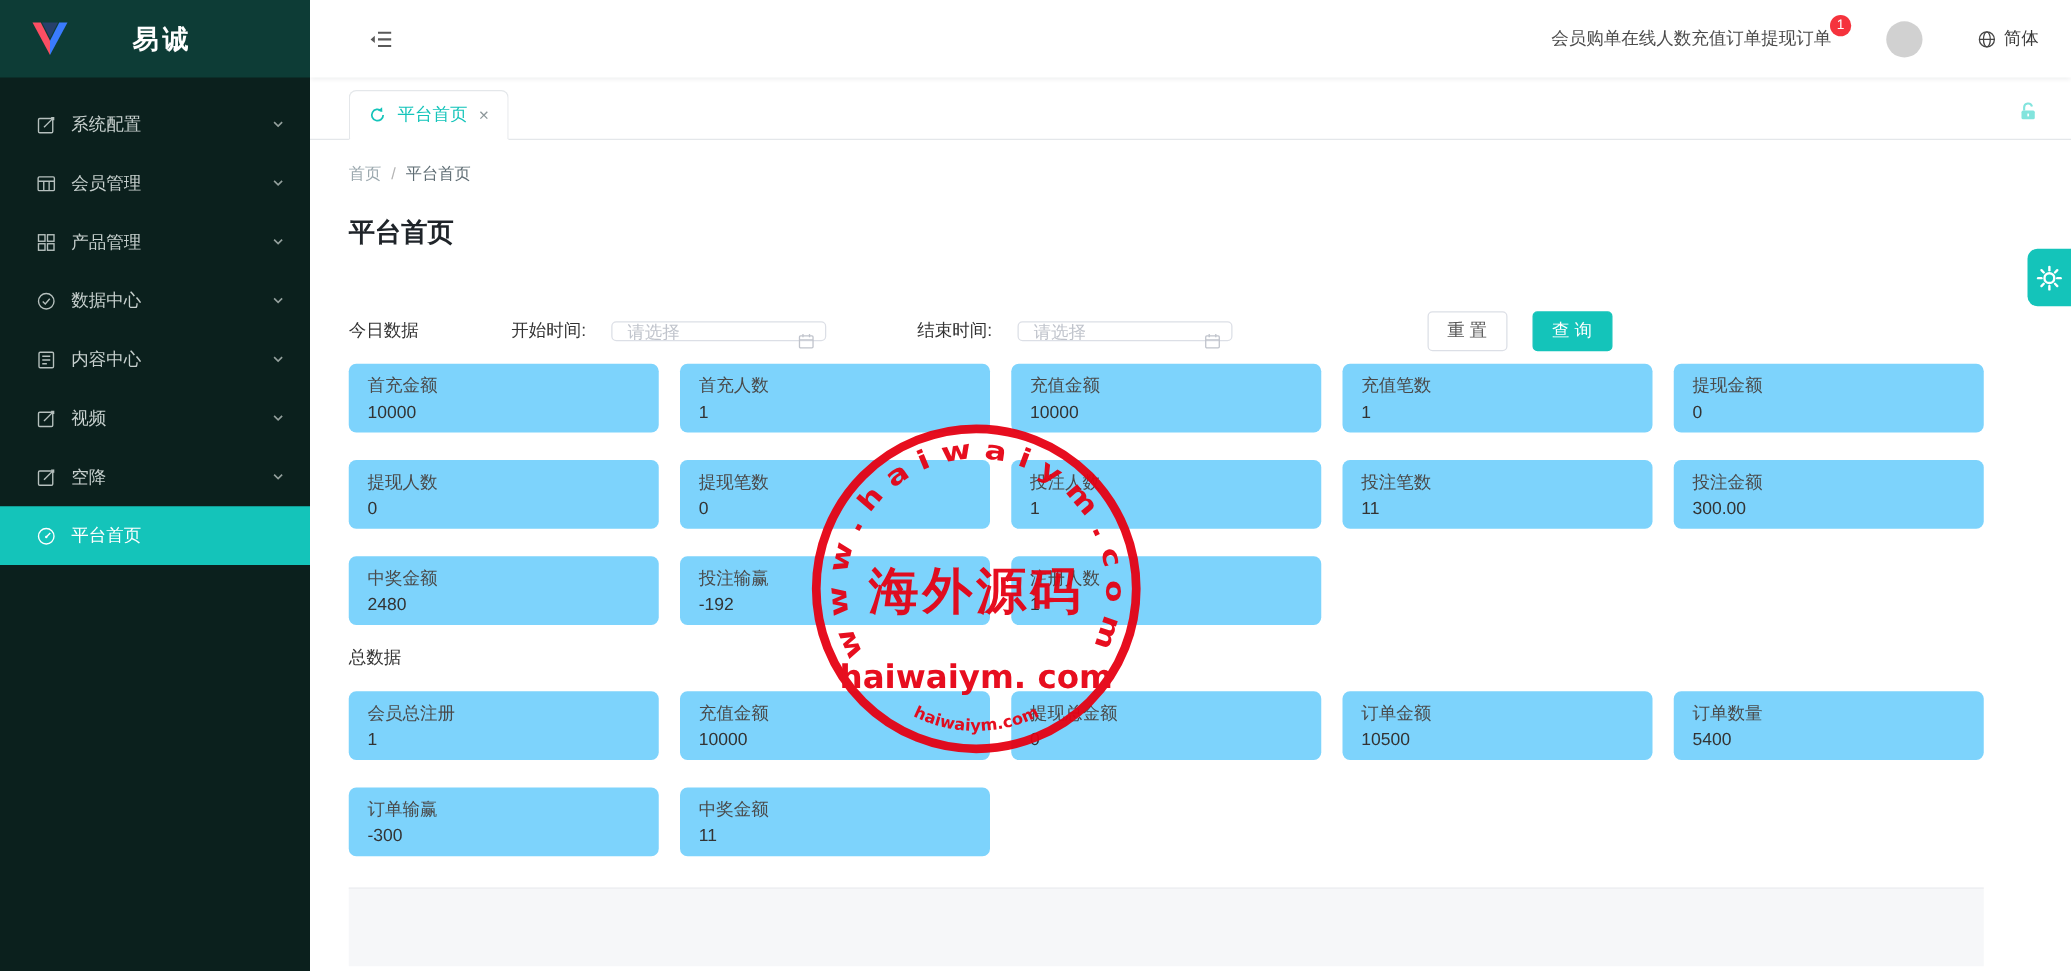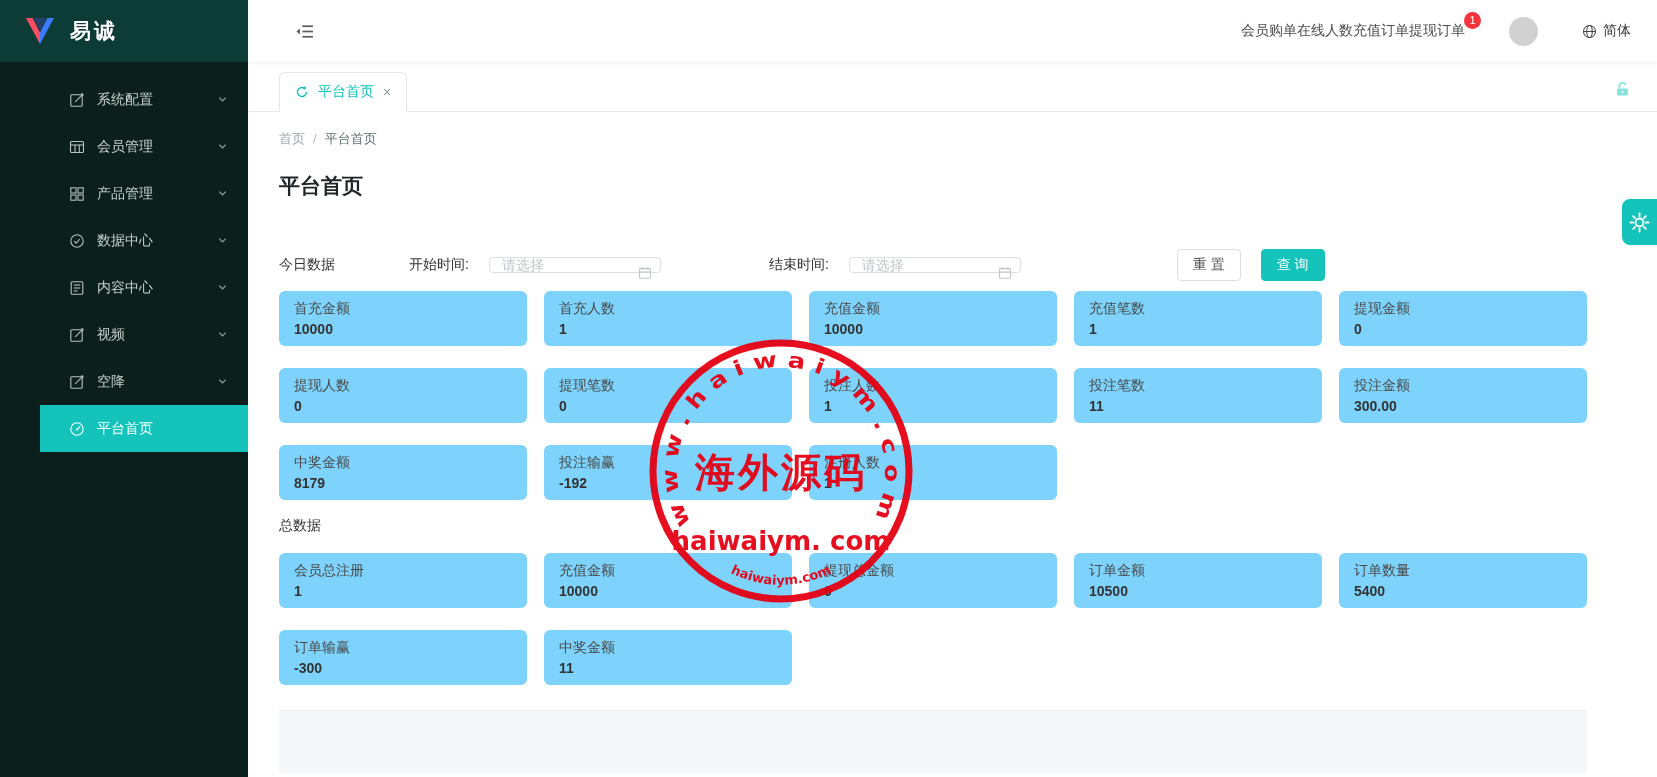--- a/index.html
+++ b/index.html
@@ -1,24 +1,24 @@
 <!DOCTYPE html>
 <html><head>
 <meta charset="utf-8">
 <style>
   * { margin:0; padding:0; box-sizing:border-box; }
   html,body { width:1657px; height:777px; overflow:hidden; background:#fff;
     font-family:"Liberation Sans","DejaVu Sans",sans-serif; }
 
   
   .sidebar { position:absolute; left:0; top:0; bottom:0; width:248px; background:#0b201d; z-index:3; }
-  .logo-bar { height:62px; background:#0d3c36; display:flex; align-items:center; padding-left:24px; }
+  .logo-bar { height:62px; background:#0d3c36; display:flex; align-items:center; padding-left:24px;gap:36px; }
   .logo-mark { width:32px; height:30px; margin-right:14px; }
   .logo-text { color:#fff; font-size:21px; font-weight:700; letter-spacing:3px; }
-  .menu { padding-top:14px;margin-left:40px; }
+  .menu { padding-top:14px; }
   .menu-item { height:47px; display:flex; align-items:center; padding:0 20px 0 29px;
     color:#c7d0ce; font-size:14px; cursor:pointer; }
   .menu-item .mi-icon { width:17px; height:17px; margin-right:11px; color:#b6c0be; display:flex; align-items:center; }
   .menu-item .mi-icon svg { display:block; width:16px; height:16px; }
   .menu-item .mi-chevron { margin-left:auto; color:#94a09d; display:flex; }
   .menu-item.active { background:#14c4ba; color:#fff; }
   .menu-item.active .mi-icon { color:#fff; }
 
   
   .right { position:absolute; left:248px; right:0; top:0; bottom:0; background:#fff; }
@@ -42,38 +42,38 @@
 
   .content { position:relative; padding:18px 70px 0 31px; background:#fff; }
   .breadcrumb { font-size:13px; color:#9ba8ae; }
   .breadcrumb .bc-sep { margin:0 8px; color:#b4b4b4; }
   .breadcrumb .bc-cur { color:#5f6d74; }
   .page-title { margin-top:24px; font-size:21px; font-weight:600; color:#1f2429; }
 
   .filter-row { margin-top:49px; display:flex; align-items:center; font-size:14px; color:#333;gap:13px; }
   .f-today { white-space:nowrap; }
   .f-label { margin-left:61px; white-space:nowrap; }
-  .f-label.end { margin-left:95px; }
+  .f-label.end { margin-left:60px; }
   .date-input { position:relative; margin-left:7px; width:172px; height:16px; }
   .date-input input { width:100%; height:100%; border:1px solid #dcdfe6; border-radius:4px;
     padding:0 30px 0 12px; font-size:14px; color:#333; outline:none;
     font-family:"Liberation Sans","DejaVu Sans",sans-serif; }
   .date-input input::placeholder { color:#c0c4cc; }
   .date-input .cal { position:absolute; right:9px; top:9px; display:flex; }
   .btn { height:32px; border-radius:4px; font-size:14px; cursor:pointer; border:1px solid #dcdfe6;
     background:#fff; color:#555; padding:0 15px; white-space:nowrap;
     font-family:"Liberation Sans","DejaVu Sans",sans-serif; }
   .btn-reset { margin-left:143px; }
   .btn-query { margin-left:7px; background:#14c4ba; border-color:#14c4ba; color:#fff; }
 
   .cards { margin-top:10px; width:1308px; display:grid; grid-template-columns:repeat(5,1fr);
     column-gap:17px; row-gap:22px; }
   .stat-card { background:#7dd3fc; border-radius:6px; height:55px; padding:8px 15px; overflow:hidden; }
   .stat-label { font-size:14px; color:#4a4a4a; line-height:19px; }
-  .stat-value { font-size:14px; color:#333; margin-top:2px; line-height:19px;font-weight:bold; }
+  .stat-value { font-size:14px; color:#333; margin-top:2px; line-height:19px; }
   .section-label { margin:17px 0 18px; font-size:14px; color:#333; }
 
   .footer-strip { margin-top:25px; height:63px; background:#f6f7f9; border-top:1px solid #ebedf0; }
 
   .gear-fab { position:absolute; right:0; top:199px; width:35px; height:46px; background:#14c4ba;
     border-radius:8px 0 0 8px; display:flex; align-items:center; justify-content:center;
     cursor:pointer; z-index:6; }
 
   .watermark { position:absolute; left:644px; top:334px; width:276px; height:276px;
     z-index:5; pointer-events:none; opacity:.94; }
@@ -359,21 +359,21 @@
         <div class="stat-card">
           <div class="stat-label">投注笔数</div>
           <div class="stat-value">11</div>
         </div>
         <div class="stat-card">
           <div class="stat-label">投注金额</div>
           <div class="stat-value">300.00</div>
         </div>
         <div class="stat-card">
           <div class="stat-label">中奖金额</div>
-          <div class="stat-value">8179</div>
+          <div class="stat-value">2480</div>
         </div>
         <div class="stat-card">
           <div class="stat-label">投注输赢</div>
           <div class="stat-value">-192</div>
         </div>
         <div class="stat-card">
           <div class="stat-label">注册人数</div>
           <div class="stat-value">1</div>
         </div>
       </div>

